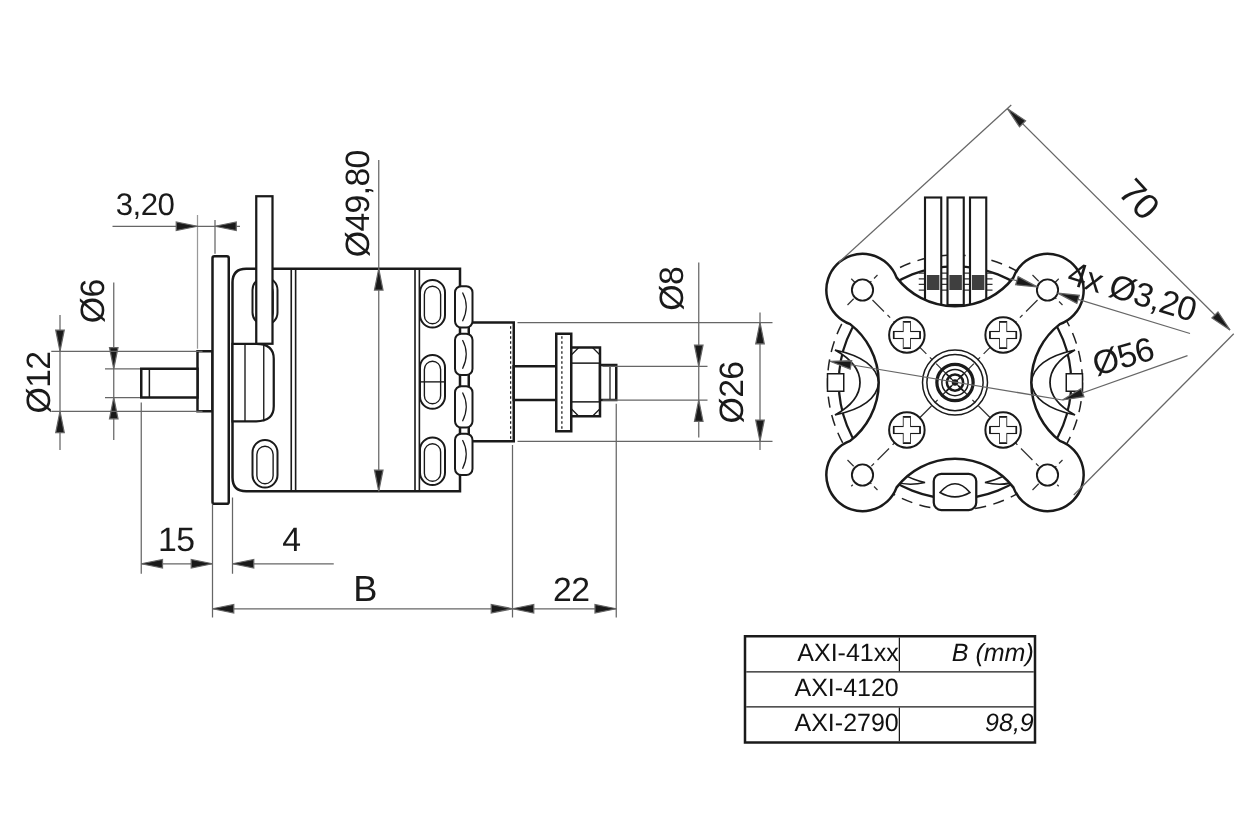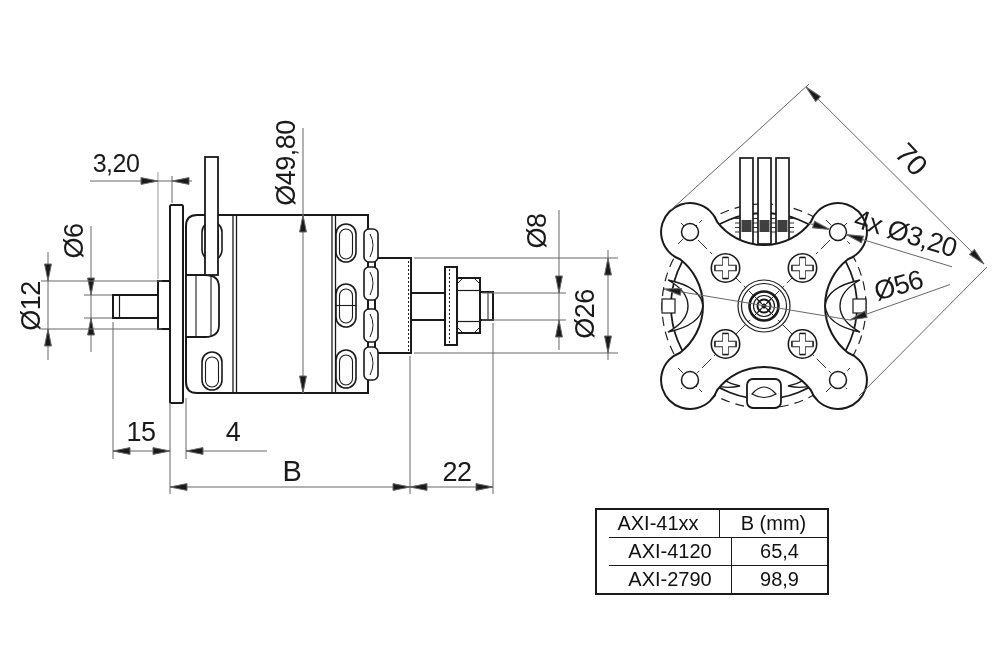--- a/index.html
+++ b/index.html
@@ -5,23 +5,23 @@
   html,body{margin:0;padding:0;background:#fff;}
   .canvas{position:relative;width:995px;height:667px;background:#ffffff;overflow:hidden;
           font-family:"Liberation Sans",sans-serif;}
   .canvas svg{position:absolute;left:0;top:0;}
   svg text{fill:#1a1a1a;font-family:"Liberation Sans",sans-serif;letter-spacing:-0.5px;}
   .dim-label{font-size:27px;}
   .dim-label-sm{font-size:25px;}
   .dim-label-lg{font-size:29px;}
   .spec-table{position:absolute;left:595px;top:508px;width:230px;border:2px solid #1a1a1a;
               background:#fff;color:#111;font-size:20px;}
-  .spec-row{display:grid;grid-template-columns:122px 1fr;height:27px;line-height:27px;text-align:center;}
-  .spec-row + .spec-row{border-top:1.6px solid #1a1a1a;margin-left:12px;}
-  .cell-b{border-left:1.4px solid #1a1a1a;}
+  .spec-row{display:grid;grid-template-columns:122px 1fr;height:27px;line-height:27px;text-align:right;}
+  .spec-row + .spec-row{border-top:1.6px solid #1a1a1a;}
+  .cell-b{border-left:1.4px solid #1a1a1a;font-style:italic;}
 </style>
 </head>
 <body>
 
 <div class="canvas">
 <svg width="1000" height="667" viewBox="0 0 1000 667">
   <defs>
     <polygon id="arr" points="0,0 -17,-3.4 -17,3.4" fill="#1a1a1a"></polygon>
   </defs>
 
@@ -290,20 +290,19 @@
   <text class="dim-label" transform="translate(901,294) rotate(-16)" text-anchor="middle">Ø56</text>
 </svg>
 
 <div class="spec-table">
   <div class="spec-row">
     <div>AXI-41xx</div>
     <div class="cell-b">B (mm)</div>
   </div>
   <div class="spec-row">
     <div>AXI-4120</div>
-    <div class="cell-b">65,4</div>
   </div>
   <div class="spec-row">
     <div>AXI-2790</div>
     <div class="cell-b">98,9</div>
   </div>
 </div>
 </div>
 
 </body></html>

